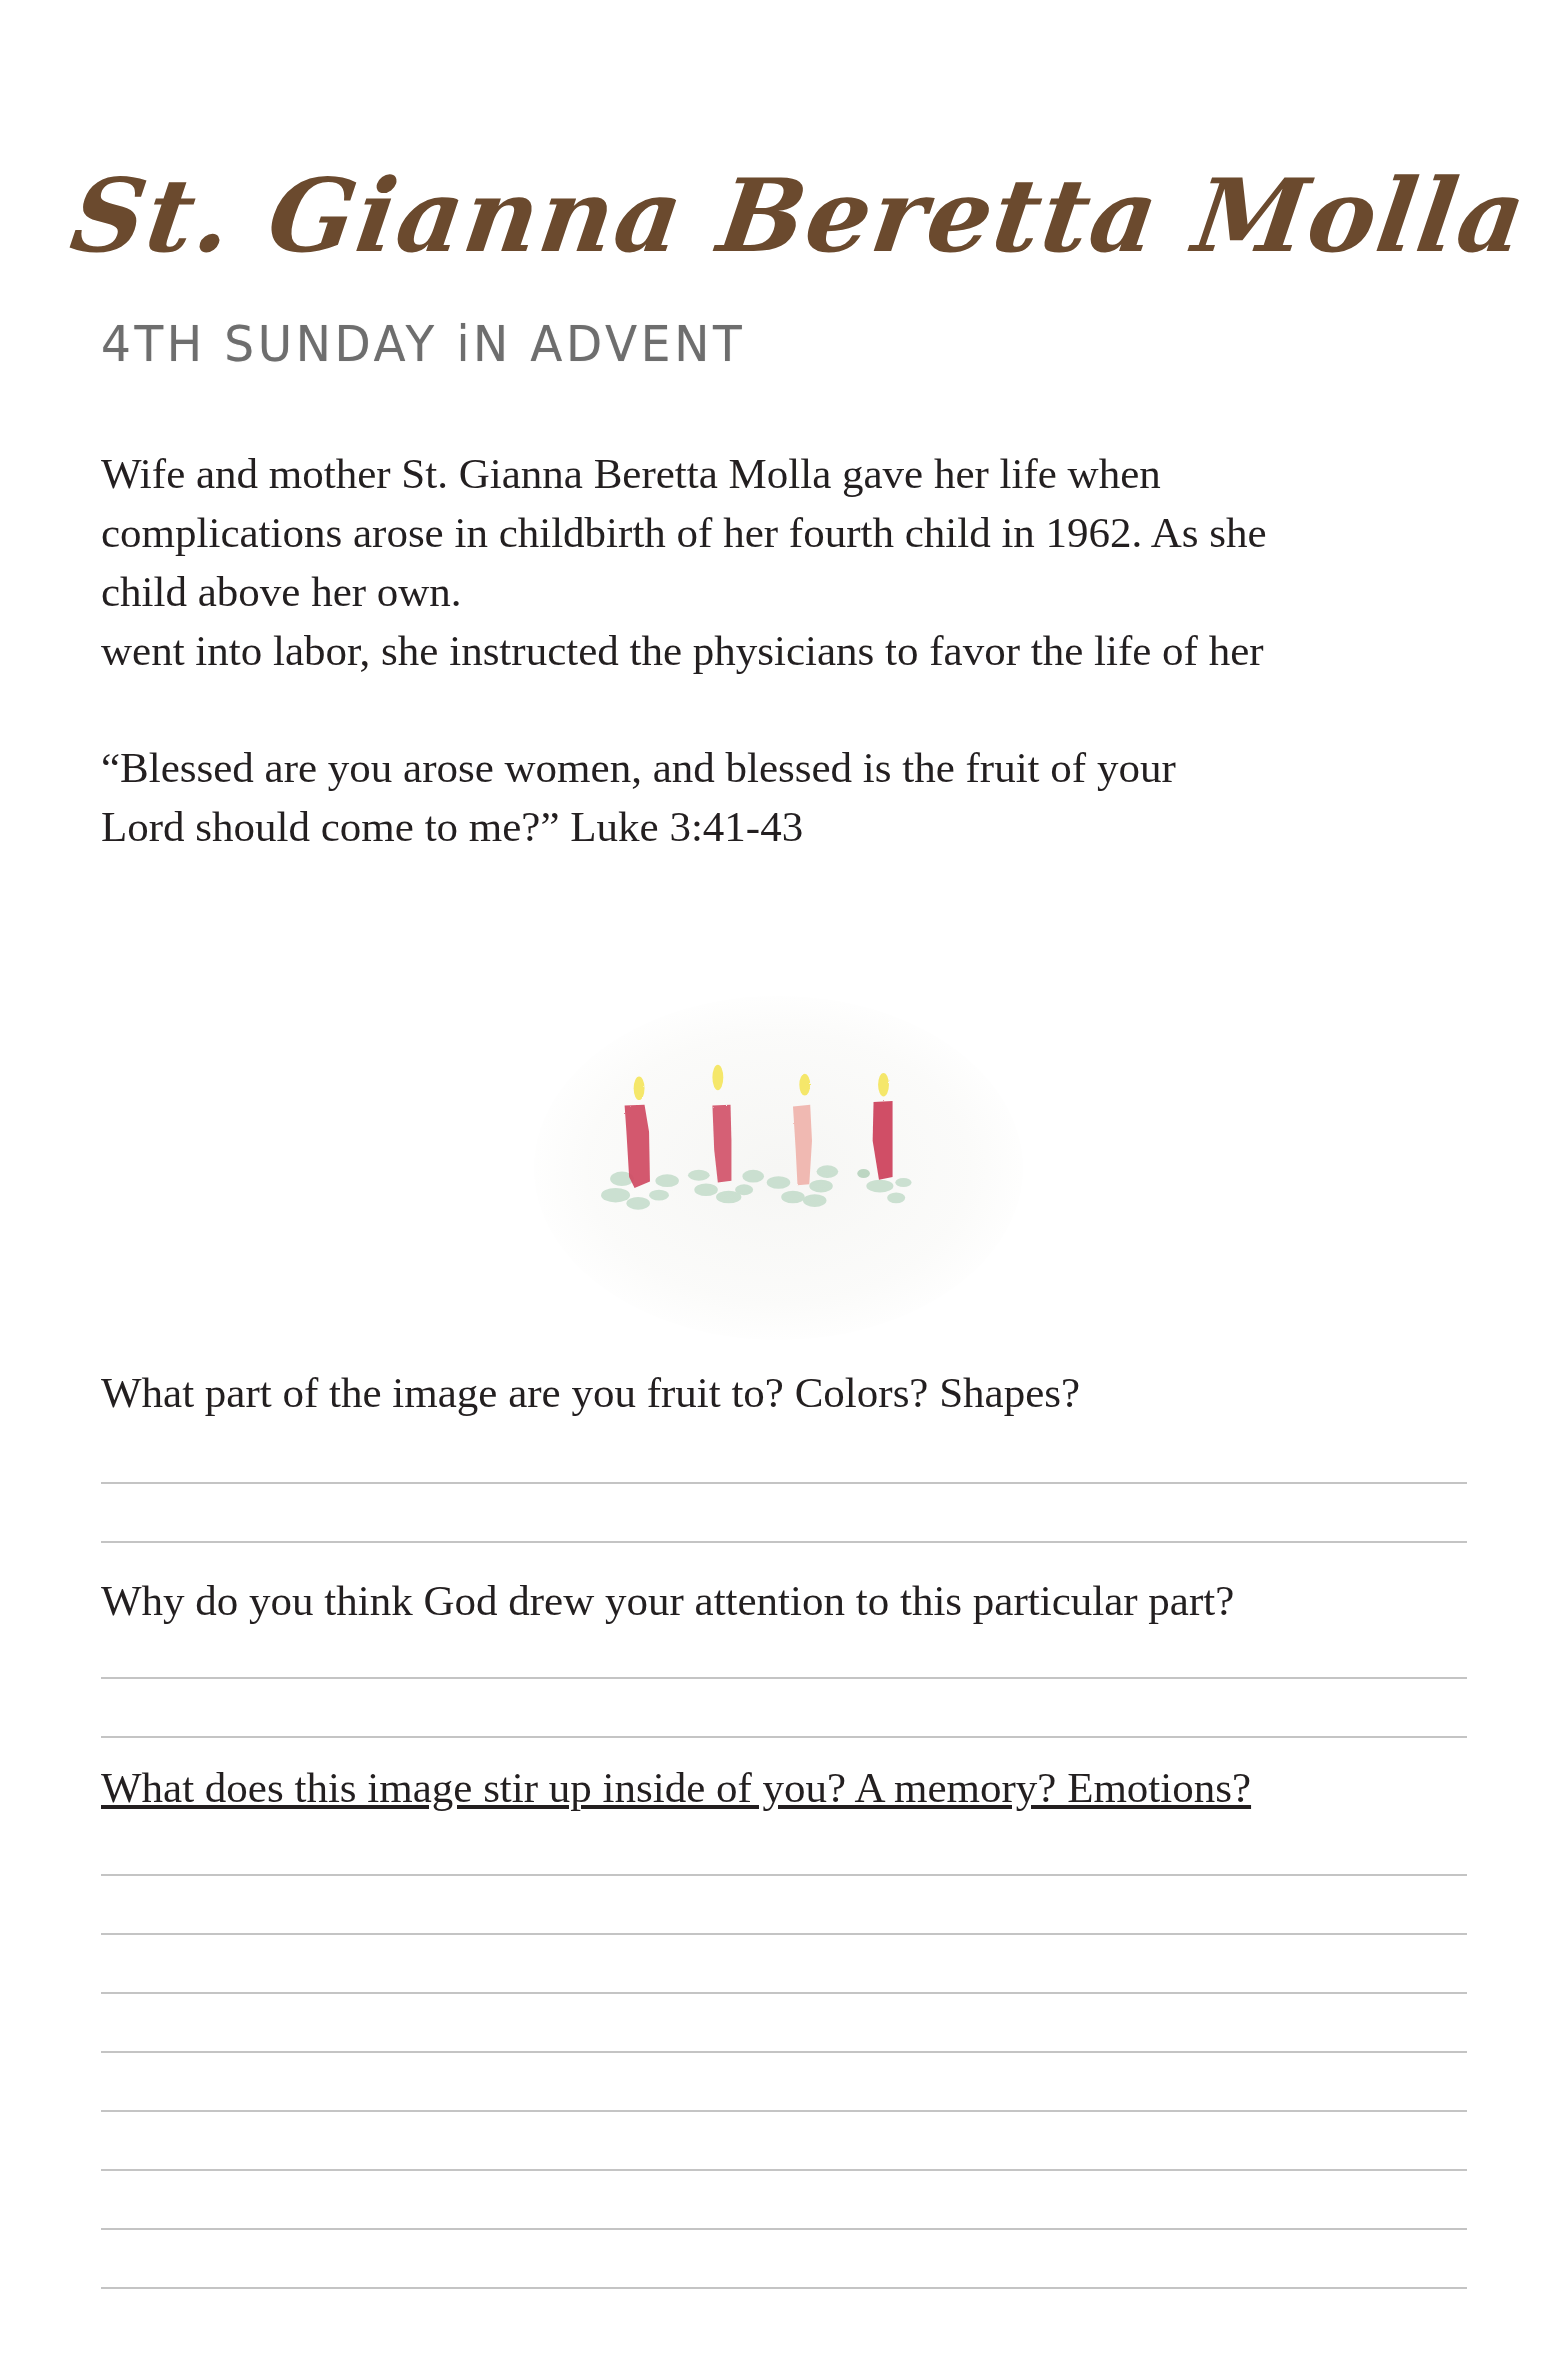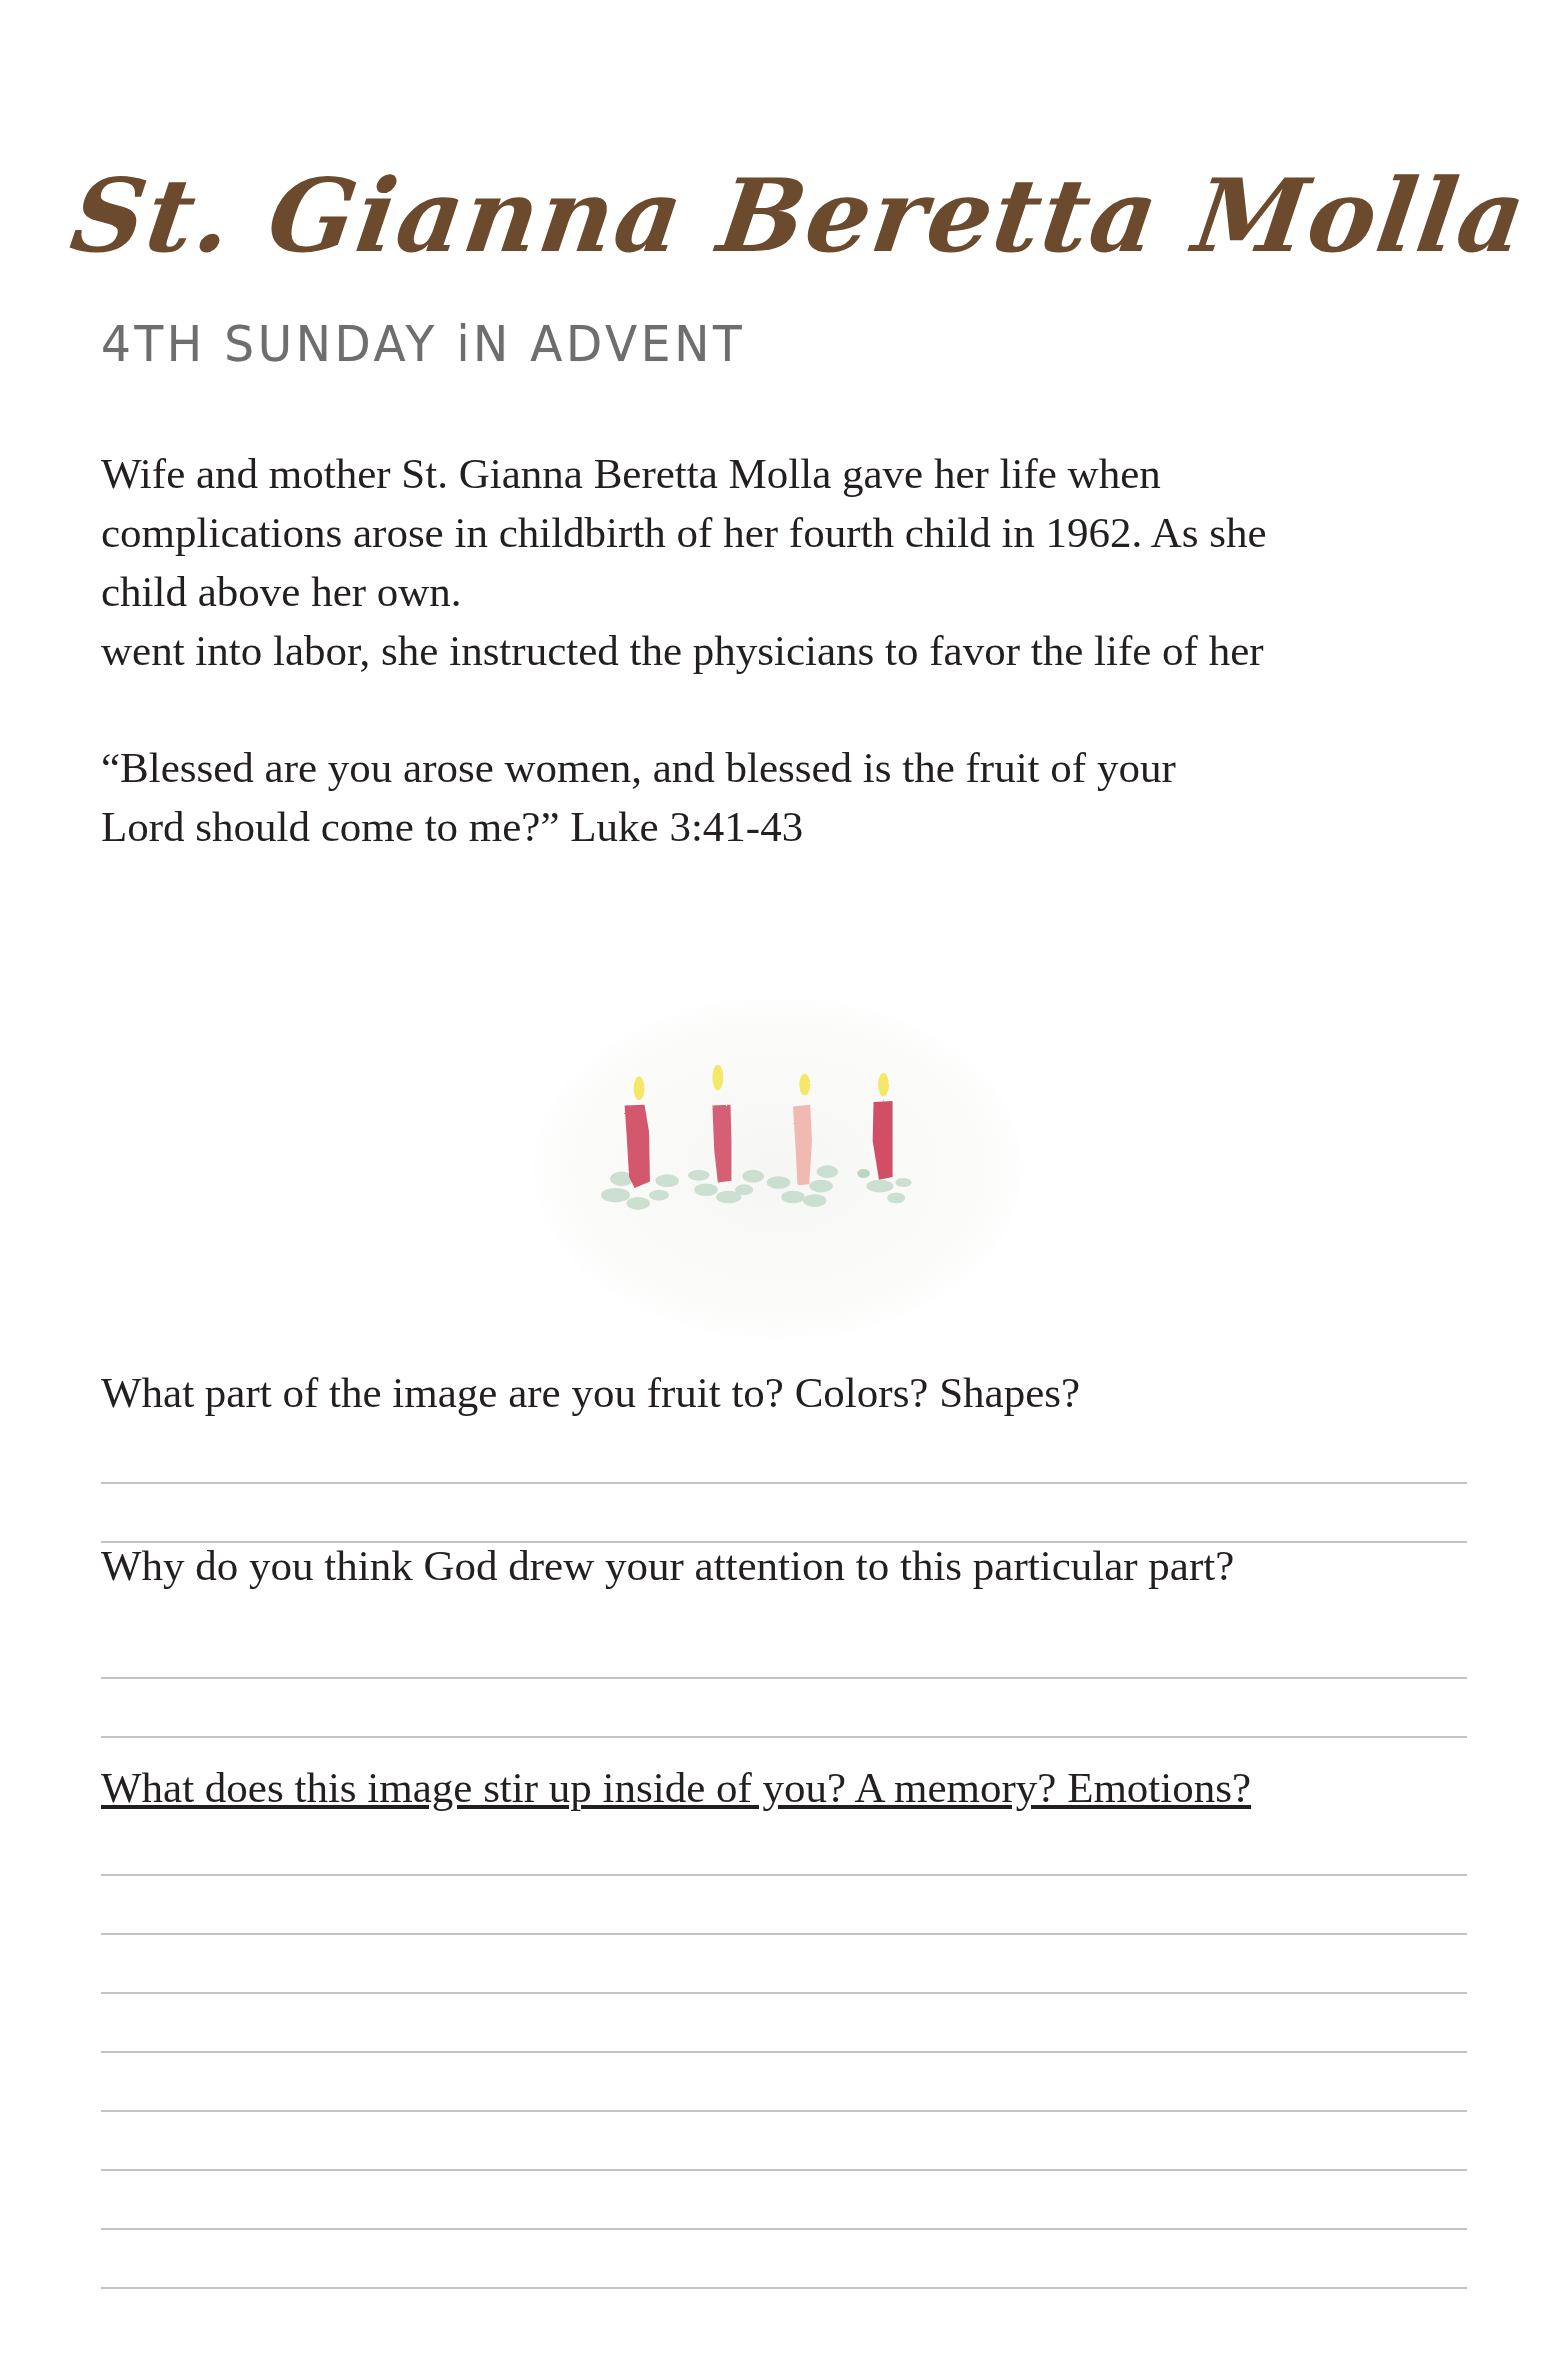--- a/index.html
+++ b/index.html
@@ -158,21 +158,21 @@
       <path d="M296,122 L315,120 L317,160 L314,208 L301,209 L299,170 Z" fill="#f0b3ab" opacity="0.9"></path>
       <path d="M385,117 L406,116 L406,160 L406,200 L391,203 L384,160 Z" fill="#cc3f5a" opacity="0.92"></path>
     </g>
   </svg>
 </div>
 
 <div class="question" style="top:1366px;">What part of the image are you fruit to? Colors? Shapes?</div>
 <div class="rule" style="top:1482px;"></div>
 <div class="rule" style="top:1541px;"></div>
 
-<div class="question" style="top:1539px;">Why do you think God drew your attention to this particular part?</div>
+<div class="question" style="top:1574px;">Why do you think God drew your attention to this particular part?</div>
 <div class="rule" style="top:1677px;"></div>
 <div class="rule" style="top:1736px;"></div>
 
 <div class="question" style="top:1761px;text-decoration:underline;">What does this image stir up inside of you? A memory? Emotions?</div>
 <div class="rule" style="top:1874px;"></div>
 <div class="rule" style="top:1933px;"></div>
 <div class="rule" style="top:1992px;"></div>
 <div class="rule" style="top:2051px;"></div>
 <div class="rule" style="top:2110px;"></div>
 <div class="rule" style="top:2169px;"></div>

